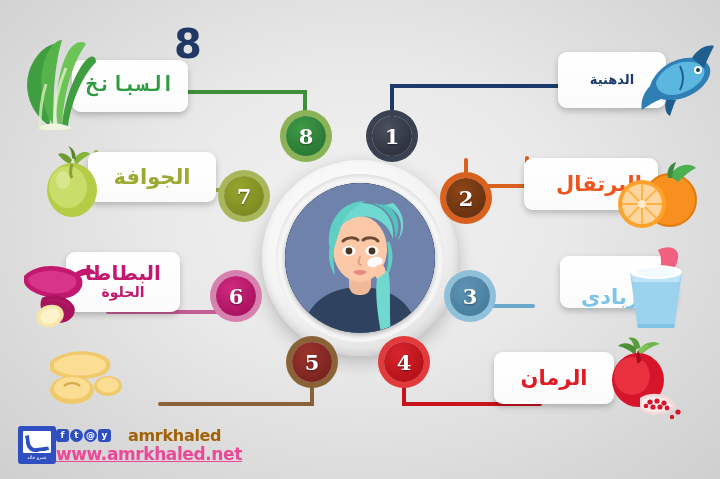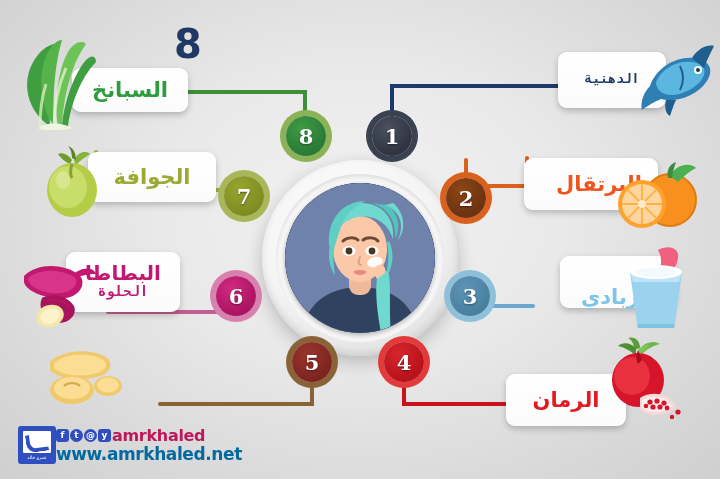--- a/index.html
+++ b/index.html
@@ -61,21 +61,21 @@
   .card{
     background:linear-gradient(#ffffff,#fbfbfb);
     border-radius:9px;
     box-shadow:0 3px 6px rgba(0,0,0,0.22);
     display:flex;flex-direction:column;align-items:center;justify-content:center;
     direction:rtl;text-align:center;
     font-weight:bold;
     z-index:5;
   }
   .card .l1{font-size:19px;line-height:1.05;white-space:nowrap;}
-  .card .l2{font-size:13px;line-height:1.1;white-space:nowrap;margin-top:1px;font-family:Liberation Mono, monospace;}
+  .card .l2{font-size:13px;line-height:1.1;white-space:nowrap;margin-top:1px;}
   .icon{position:absolute;z-index:7;}
 
   
   #footer{left:18px;top:424px;width:230px;height:48px;}
   #logo-mark{
     position:absolute;left:0;top:2px;width:34px;height:34px;
     border:2px solid #2f4fc0;border-radius:3px;background:#2f4fc0;
   }
   #logo-mark .inner{
     position:absolute;left:3px;top:3px;right:3px;bottom:9px;background:#ffffff;border-radius:1px;
@@ -86,22 +86,22 @@
     border-radius:0 0 0 10px;transform:rotate(-8deg);
   }
   #logo-mark .cap{
     position:absolute;left:2px;bottom:1px;right:2px;height:7px;color:#ffffff;
     font-size:4.5px;line-height:7px;text-align:center;letter-spacing:.3px;white-space:nowrap;overflow:hidden;
   }
   #social{position:absolute;left:38px;top:2px;display:flex;align-items:center;gap:1px;}
   .sicon{width:13px;height:13px;border-radius:50%;background:#2f4fc0;color:#fff;
     font-size:9px;line-height:13px;text-align:center;font-weight:bold;}
   .sicon.sq{border-radius:3px;}
-  #handle{color:#be185d;font-weight:bold;font-size:16px;margin-left:0;letter-spacing:-.3px;}
-  #site{position:absolute;left:38px;top:20px;color:#0369a1;font-weight:bold;font-size:17px;letter-spacing:-.4px;}
+  #handle{color:#a16207;font-weight:bold;font-size:16px;margin-left:16px;letter-spacing:-.3px;}
+  #site{position:absolute;left:38px;top:20px;color:#ec4899;font-weight:bold;font-size:17px;letter-spacing:-.4px;text-decoration:underline;}
 </style>
 </head>
 <body>
 
 <div class="stage">
 
   <div class="abs" id="title">
     <span class="num">8</span>
   </div>
 
@@ -253,21 +253,21 @@
     <svg width="76" height="86" viewBox="0 0 76 86">
       <path d="M38,8 C48,2 60,6 58,16 C56,28 48,36 44,42 L36,38 C40,30 44,18 38,8 Z" fill="#f0617f"></path>
       <path d="M10,30 L62,30 L55,82 L17,82 Z" fill="#9bd2ee"></path>
       <path d="M10,30 L62,30 L59,40 L13,40 Z" fill="#bfe4f7"></path>
       <ellipse cx="36" cy="30" rx="26" ry="7" fill="#ffffff"></ellipse>
       <ellipse cx="36" cy="30" rx="20" ry="4.5" fill="#f2fafd"></ellipse>
       <path d="M17,82 L55,82 L54,86 L18,86 Z" fill="#7fc3e3"></path>
     </svg>
   </div>
 
-  <div class="abs card" style="left:506px;top:352px;width:120px;height:52px;margin-top:22px;">
+  <div class="abs card" style="left:494px;top:352px;width:120px;height:52px;">
     <span class="l1" style="color:#e01b24;font-size:21px">الرمان</span>
   </div>
   <div class="abs icon" style="left:596px;top:336px;">
     <svg width="88" height="86" viewBox="0 0 88 86">
       <path d="M38,14 C38,8 36,4 32,2 C38,0 44,4 44,12 Z" fill="#5a9e3a"></path>
       <path d="M44,12 C50,6 58,4 64,8 C56,10 50,14 46,18 Z" fill="#6cb548"></path>
       <path d="M40,12 C34,6 26,6 22,10 C30,12 36,16 40,20 Z" fill="#4f8f33"></path>
       <path d="M42,14 C48,8 52,8 54,10 C48,14 44,18 42,22 Z" fill="#7ec456"></path>
       <ellipse cx="42" cy="44" rx="26" ry="27" fill="#d6142a"></ellipse>
       <ellipse cx="36" cy="40" rx="18" ry="19" fill="#e8303f"></ellipse>
@@ -326,21 +326,21 @@
       <path d="M34,14 C30,8 24,6 20,8 C24,14 28,16 32,18 Z" fill="#6f9c2e"></path>
       <path d="M36,14 C40,6 48,4 52,8 C46,12 40,16 38,20 Z" fill="#85b53a"></path>
       <path d="M34,12 C34,6 32,2 30,0 C36,2 38,8 38,14 Z" fill="#5c8526"></path>
       <ellipse cx="34" cy="44" rx="25" ry="27" fill="#b4cc46"></ellipse>
       <ellipse cx="30" cy="41" rx="19" ry="21" fill="#c9dd6a"></ellipse>
       <ellipse cx="25" cy="34" rx="7" ry="9" fill="#dcea96" opacity="0.8"></ellipse>
       <path d="M34,18 C32,24 32,28 34,32" stroke="#8aa132" stroke-width="3" fill="none"></path>
     </svg>
   </div>
 
-  <div class="abs card" style="left:72px;top:68px;width:116px;height:44px;">
+  <div class="abs card" style="left:72px;top:60px;width:116px;height:52px;font-family:Liberation Mono, monospace;">
     <span class="l1" style="color:#2e9b3f;font-size:21px">السبانخ</span>
   </div>
   <div class="abs icon" style="left:10px;top:36px;">
     <svg width="86" height="94" viewBox="0 0 86 94">
       <path d="M40,90 C24,80 14,60 18,40 C22,22 34,10 44,8 C40,26 38,54 40,90 Z" fill="#3f9e3f"></path>
       <path d="M44,90 C32,74 28,48 34,26 C38,12 46,4 52,4 C46,24 42,56 44,90 Z" fill="#55b34a"></path>
       <path d="M48,90 C44,66 48,34 58,16 C64,6 72,4 76,8 C64,24 54,54 52,90 Z" fill="#6cc457"></path>
       <path d="M52,90 C54,66 64,38 76,24 C82,18 86,20 86,26 C74,38 62,62 58,90 Z" fill="#3f9e3f"></path>
       <path d="M30,92 C30,76 32,60 36,48" stroke="#dff0c0" stroke-width="3" fill="none" opacity=".75"></path>
       <path d="M44,92 C44,72 48,50 56,32" stroke="#e6f4cc" stroke-width="3" fill="none" opacity=".75"></path>

